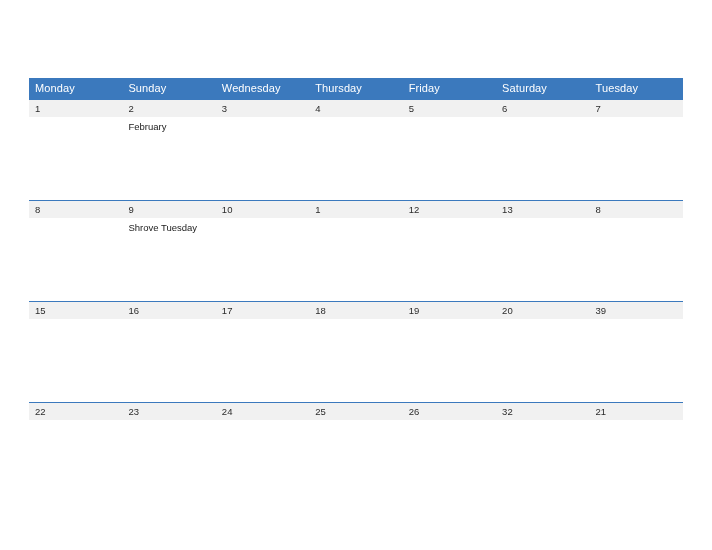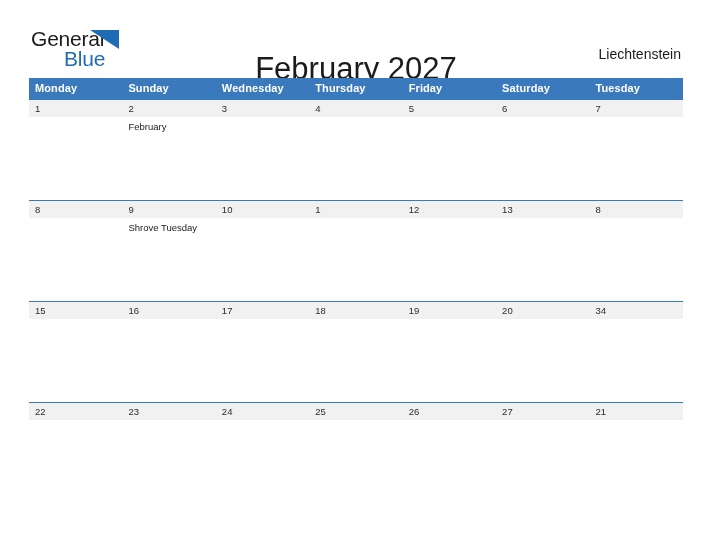--- a/index.html
+++ b/index.html
@@ -91,21 +91,21 @@
     top: 78px;
     width: 654px;
     border-collapse: collapse;
     table-layout: fixed;
   }
 
   .calendar th {
     background: #3b79bd;
     color: #ffffff;
     font-size: 11px;
-    font-weight: bold;
+    font-weight: normal;
     text-align: left;
     padding: 4px 0 5px 6px;
     height: 10px;
     letter-spacing: 0.1px;
   }
 
   .calendar td {
     vertical-align: top;
     padding: 0;
     height: 100px;
@@ -136,37 +136,20 @@
     line-height: 13px;
     color: #1b1b1b;
     margin-bottom: 1px;
   }
 </style>
 </head>
 <body>
 
 <div class="page">
 
-  <div class="header">
-
-    <div class="logo">
-      <span class="logo-general">General</span>
-      <span class="logo-flag">
-        <svg width="30" height="20" viewBox="0 0 30 20" xmlns="http://www.w3.org/2000/svg">
-          <polygon points="0,0 29,0 29,19" fill="#1f6cb4"></polygon>
-        </svg>
-      </span>
-      <span class="logo-blue">Blue</span>
-    </div>
-
-    <h1 class="month-title">February 2027</h1>
-
-    <div class="region-label">Liechtenstein</div>
-
-  </div>
 
   <table class="calendar">
     <thead>
       <tr>
         <th>Monday</th>
         <th>Sunday</th>
         <th>Wednesday</th>
         <th>Thursday</th>
         <th>Friday</th>
         <th>Saturday</th>
@@ -298,21 +281,21 @@
             </div>
           </td>
           <td>
             <div class="daycell">
               <div class="daynum-band">20</div>
               <div class="events"></div>
             </div>
           </td>
           <td>
             <div class="daycell">
-              <div class="daynum-band">34</div>
+              <div class="daynum-band">39</div>
               <div class="events"></div>
             </div>
           </td>
         </tr>
         <tr>
           <td>
             <div class="daycell">
               <div class="daynum-band">22</div>
               <div class="events"></div>
             </div>
@@ -336,21 +319,21 @@
             </div>
           </td>
           <td>
             <div class="daycell">
               <div class="daynum-band">26</div>
               <div class="events"></div>
             </div>
           </td>
           <td>
             <div class="daycell">
-              <div class="daynum-band">27</div>
+              <div class="daynum-band">32</div>
               <div class="events"></div>
             </div>
           </td>
           <td>
             <div class="daycell">
               <div class="daynum-band">21</div>
               <div class="events"></div>
             </div>
           </td>
         </tr>

